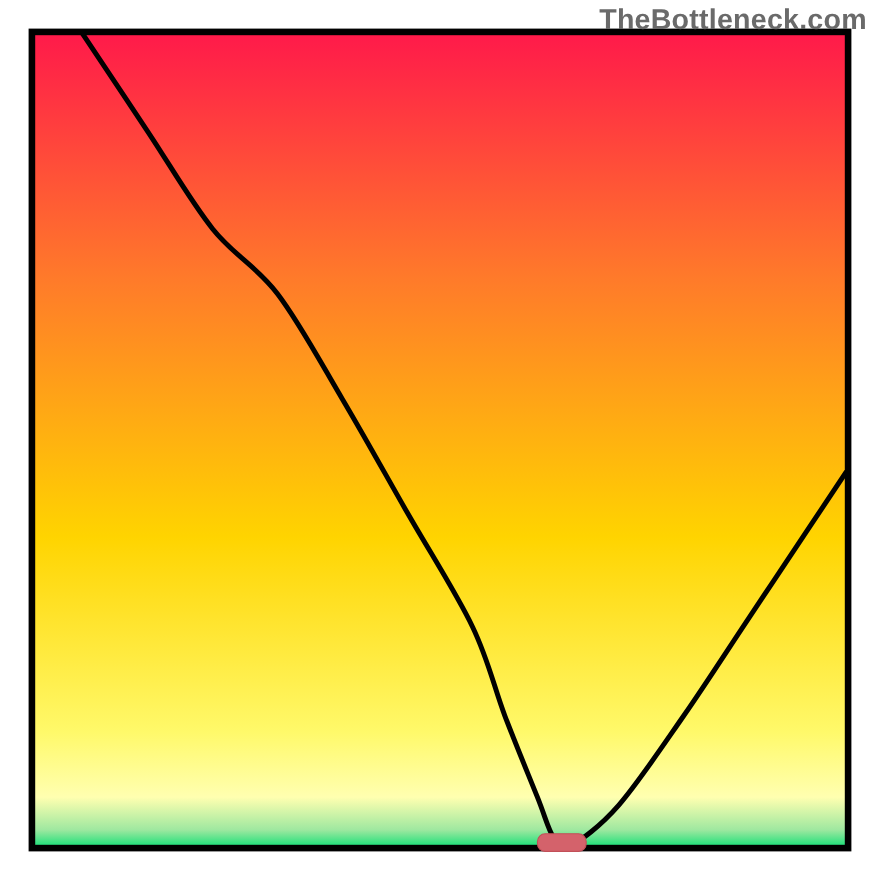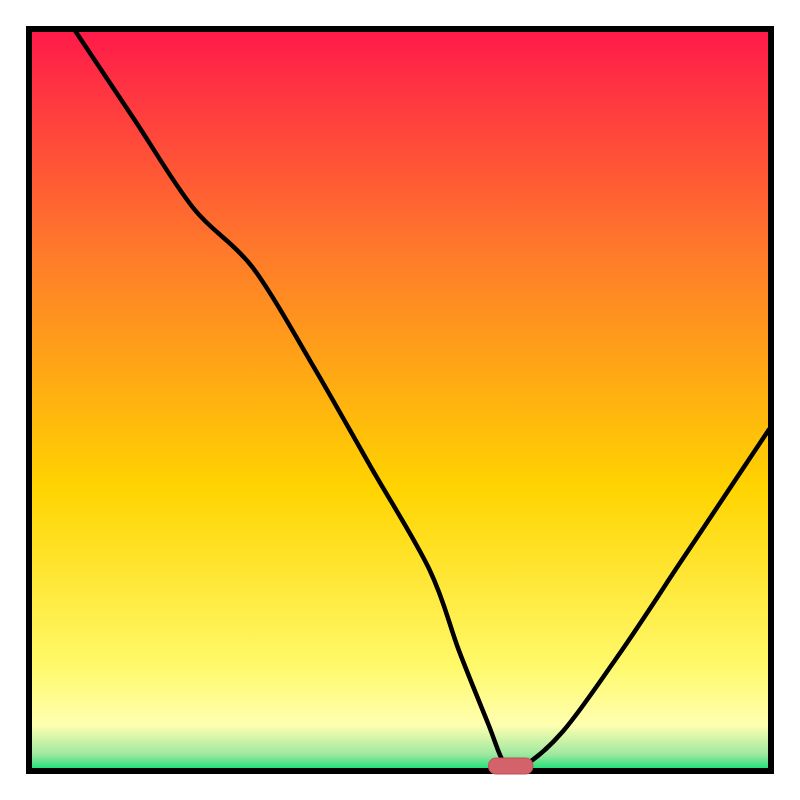--- a/index.html
+++ b/index.html
@@ -55,13 +55,14 @@
 
     <rect x="31" y="31" width="738" height="738" fill="url(#bg-grad)"></rect>
 
     <rect x="29" y="29" width="742" height="742" fill="none" stroke="#000000" stroke-width="6"></rect>
 
     <path id="curve-path" clip-path="url(#inner-clip)" fill="none" stroke="#000000" stroke-width="4.5" stroke-linejoin="round" stroke-linecap="round" d="M 75.28 31 C 85.12 45.76, 114.63999999999999 90.04, 134.32 119.56 C 154 149.08, 173.68 183.52, 193.36 208.12 C 213.04000000000002 232.72, 232.72 241.32999999999998, 252.4 267.15999999999997 C 272.08 292.98999999999995, 291.76 329.88999999999993, 311.44 363.09999999999997 C 331.12 396.31, 350.8 431.9800000000001, 370.48 466.4200000000001 C 390.16 500.86000000000007, 414.76000000000005 538.99, 429.52000000000004 569.74 C 444.28000000000003 600.49, 449.2 625.0899999999999, 459.03999999999996 650.92 C 468.87999999999994 676.75, 481.18 706.2699999999999, 488.56 724.7199999999999 C 495.94 743.17, 498.4 754.24, 503.32 761.62 C 508.24 769, 508.24 773.92, 518.08 769 C 527.9200000000001 764.08, 545.14 751.78, 562.36 732.1 C 579.58 712.4200000000001, 601.72 679.2099999999999, 621.4 650.92 C 641.0799999999999 622.63, 660.76 591.88, 680.44 562.36 C 700.1200000000001 532.84, 724.72 495.94, 739.48 473.8 C 754.24 451.66, 764.08 436.90000000000003, 769 429.52000000000004"></path>
 
     <rect id="min-marker" rx="7" ry="7" height="16" width="44.3" fill="#d4626b" stroke="#c24f58" stroke-width="1" x="488.6" y="758.0"></rect>
   </svg>
 
+  <div class="watermark">TheBottleneck.com</div>
 </div>
 
 </body></html>

